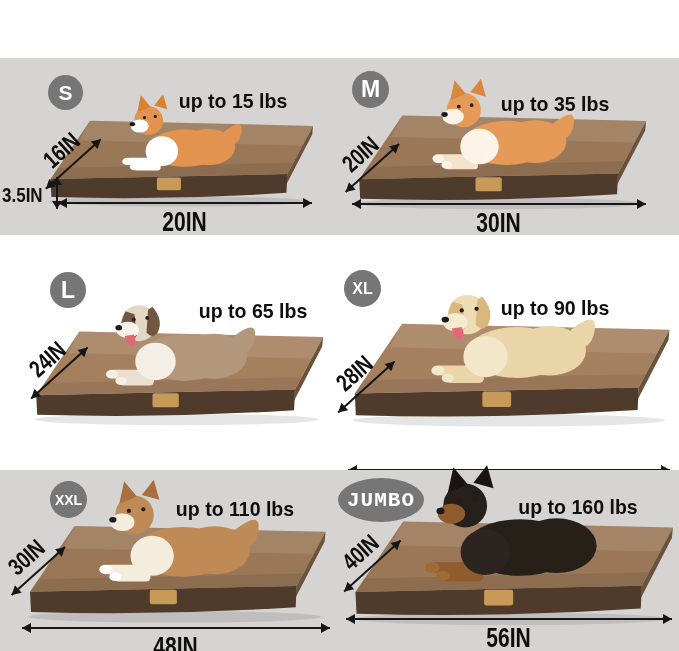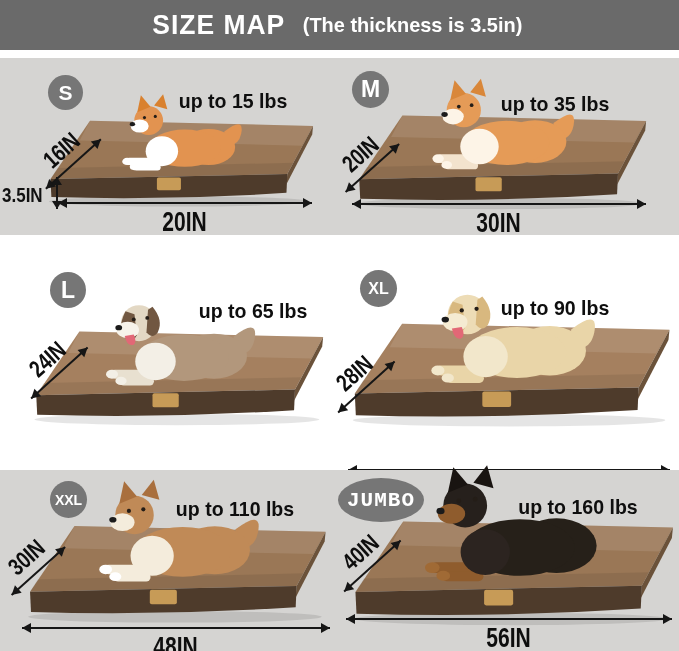--- a/index.html
+++ b/index.html
@@ -78,21 +78,21 @@
   .p-m  .scene{left:8px;top:3px;width:300px;height:165px;}
   .p-m  .ddim{left:-14px;top:82px;width:72px;}
   .p-m  .hdim{left:12px;top:145px;width:294px;}
 
   .p-l  .badge{left:50px;top:37px;width:36px;height:36px;} .p-l .badge-text{font-size:23px;}
   .p-l  .weight{left:178px;top:64px;width:150px;}
   .p-l  .scene{left:25px;top:42px;width:300px;height:165px;}
   .p-l  .ddim{left:11px;top:110px;width:76px;}
   .p-l  .hdim{left:40px;top:184px;width:284px;}
 
-  .p-xl .badge{left:20px;top:35px;width:37px;height:37px;} .p-xl .badge-text{font-size:16px;}
+  .p-xl .badge{left:4px;top:35px;width:37px;height:37px;} .p-xl .badge-text{font-size:16px;}
   .p-xl .weight{left:140px;top:61px;width:150px;}
   .p-xl .scene{left:2px;top:29px;width:330px;height:181px;}
   .p-xl .ddim{left:-22px;top:124px;width:76px;}
   .p-xl .hdim{left:8px;top:188px;width:322px;margin-top:46px;}
 
   .p-xxl .badge{left:50px;top:11px;width:37px;height:37px;} .p-xxl .badge-text{font-size:14px;}
   .p-xxl .weight{left:155px;top:27px;width:160px;}
   .p-xxl .scene{left:18px;top:0px;width:310px;height:170px;}
   .p-xxl .ddim{left:-8px;top:73px;width:72px;}
   .p-xxl .hdim{left:22px;top:146px;width:308px;margin-top:11px;}
@@ -126,24 +126,20 @@
   .br-golden .ear-p{display:none}.br-golden .ear-f{display:inline}.br-golden .d-tongue{display:inline}
   .br-malamute{--coat:#c08a57;--head:#c08a57;--ear:#a96f3d;--light:#f4ecdc;--muz:#f4ecdc;--leg:#f4ecdc;--paw:#ffffff}
   .br-doberman{--coat:#262019;--head:#26201c;--ear:#191411;--light:#2c2420;--muz:#8f5c2d;--leg:#8f5c2d;--paw:#a06a35}
   .br-doberman .d-tail{display:none}
 </style>
 </head>
 <body>
 
 <div class="page">
 
-  <div class="banner">
-    <span class="t-main">SIZE MAP</span>
-    <span class="t-sub">(The thickness is 3.5in)</span>
-  </div>
 
   <div class="row row1">
 
     <section class="panel p-s">
       <div class="badge">
         <span class="badge-text">S</span>
       </div>
       <div class="weight">up to 15 lbs</div>
       <div class="scene">
         <svg class="scene-svg br-corgi" viewBox="0 -14 320 176">

